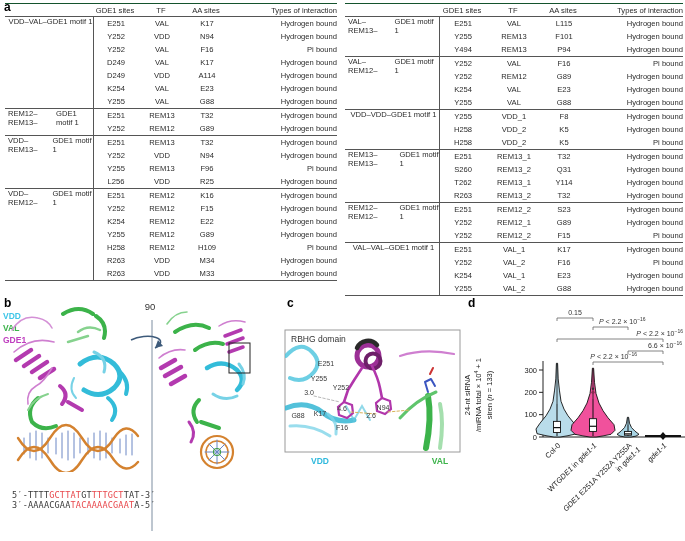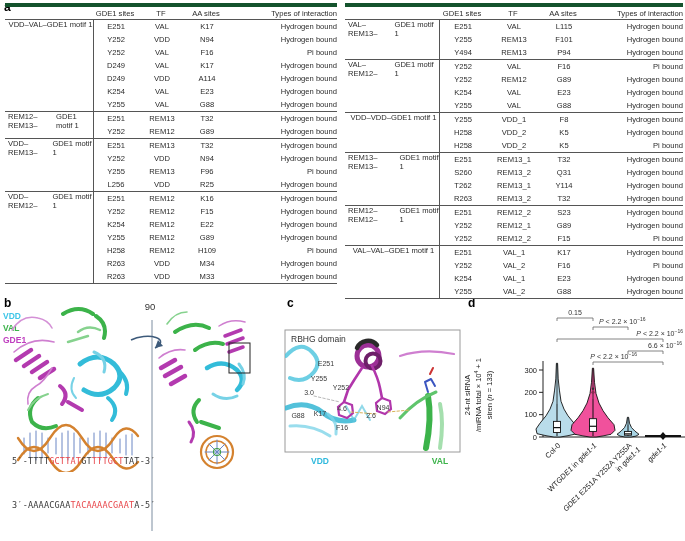--- a/index.html
+++ b/index.html
@@ -1,21 +1,21 @@
 <!DOCTYPE html>
 <html><head>
 <meta charset="utf-8">
 <style>
   body{margin:0;background:#888}
   .page{position:relative;width:685px;height:541px;background:#fff;
         font-family:"Liberation Sans",sans-serif;color:#333;overflow:hidden;margin:0 auto}
   .plabel{position:absolute;font-weight:bold;font-size:12px;color:#000}
   
   .itable{position:absolute;top:3px;font-size:7.6px;line-height:9px;color:#2b2b2b}
-  .itable .thead{display:flex;height:12px;align-items:center;border-top:4px solid #14532d;border-bottom:1px solid #555}
+  .itable .thead{display:flex;height:12px;align-items:center;border-top:1px solid #14532d;border-bottom:1px solid #555}
   .itable .tgroup{display:flex;border-bottom:1px solid #555}
   .glabel{display:flex;justify-content:center;padding-left:3px;box-sizing:border-box}
   .grows{flex:1;border-left:1px solid #555;display:flex;flex-direction:column}
   .trow{display:flex;height:13px;align-items:center}
   .tcell{text-align:center}
   .hcell{text-align:center}
   .t-left .glabel,.t-left .hspace{width:88px}
   .t-left .c0,.t-left .h0{width:44px}
   .t-left .c1,.t-left .h1{width:48px}
   .t-left .c2,.t-left .h2{width:42px}
@@ -447,21 +447,21 @@
 
       <g>
         <circle cx="62" cy="150" r="16" stroke="#d4822f" stroke-width="2.2"></circle>
         <circle cx="62" cy="150" r="11" stroke="#d4822f" stroke-width="1.5"></circle>
         <path d="M62,138 v24 M50,150 h24 M54,142 l16,16 M70,142 l-16,16" stroke="#6b86c4" stroke-width="1"></path>
         <circle cx="62" cy="150" r="3.5" stroke="#3f9c46" stroke-width="1.2"></circle>
       </g>
     </g>
   </svg>
 
-  <div id="seq1" class="seq" style="left:12px;top:456px"><span>5′-TTTT</span><span class="red">GCTTAT</span><span>GT</span><span class="red">TTTGCT</span><span>TAT-3′</span></div>
+  <div id="seq1" class="seq" style="left:12px;top:490px"><span>5′-TTTT</span><span class="red">GCTTAT</span><span>GT</span><span class="red">TTTGCT</span><span>TAT-3′</span></div>
   <div id="seq2" class="seq" style="left:12px;top:500px"><span>3′-AAAACGAA</span><span class="red">TACAAAACGAAT</span><span>A-5′</span></div>
 
   <svg id="pc-svg" style="left:250px;top:296px" width="215" height="185" viewBox="0 0 215 185">
     <defs>
         <clipPath id="cbox">
           <rect x="35" y="34" width="175" height="122"></rect>
         </clipPath>
       </defs>
     <rect x="35" y="34" width="175" height="122" fill="#fff" stroke="#9a9a9a" stroke-width="1"></rect>
     <g clip-path="url(#cbox)" fill="none" stroke-linecap="round">

